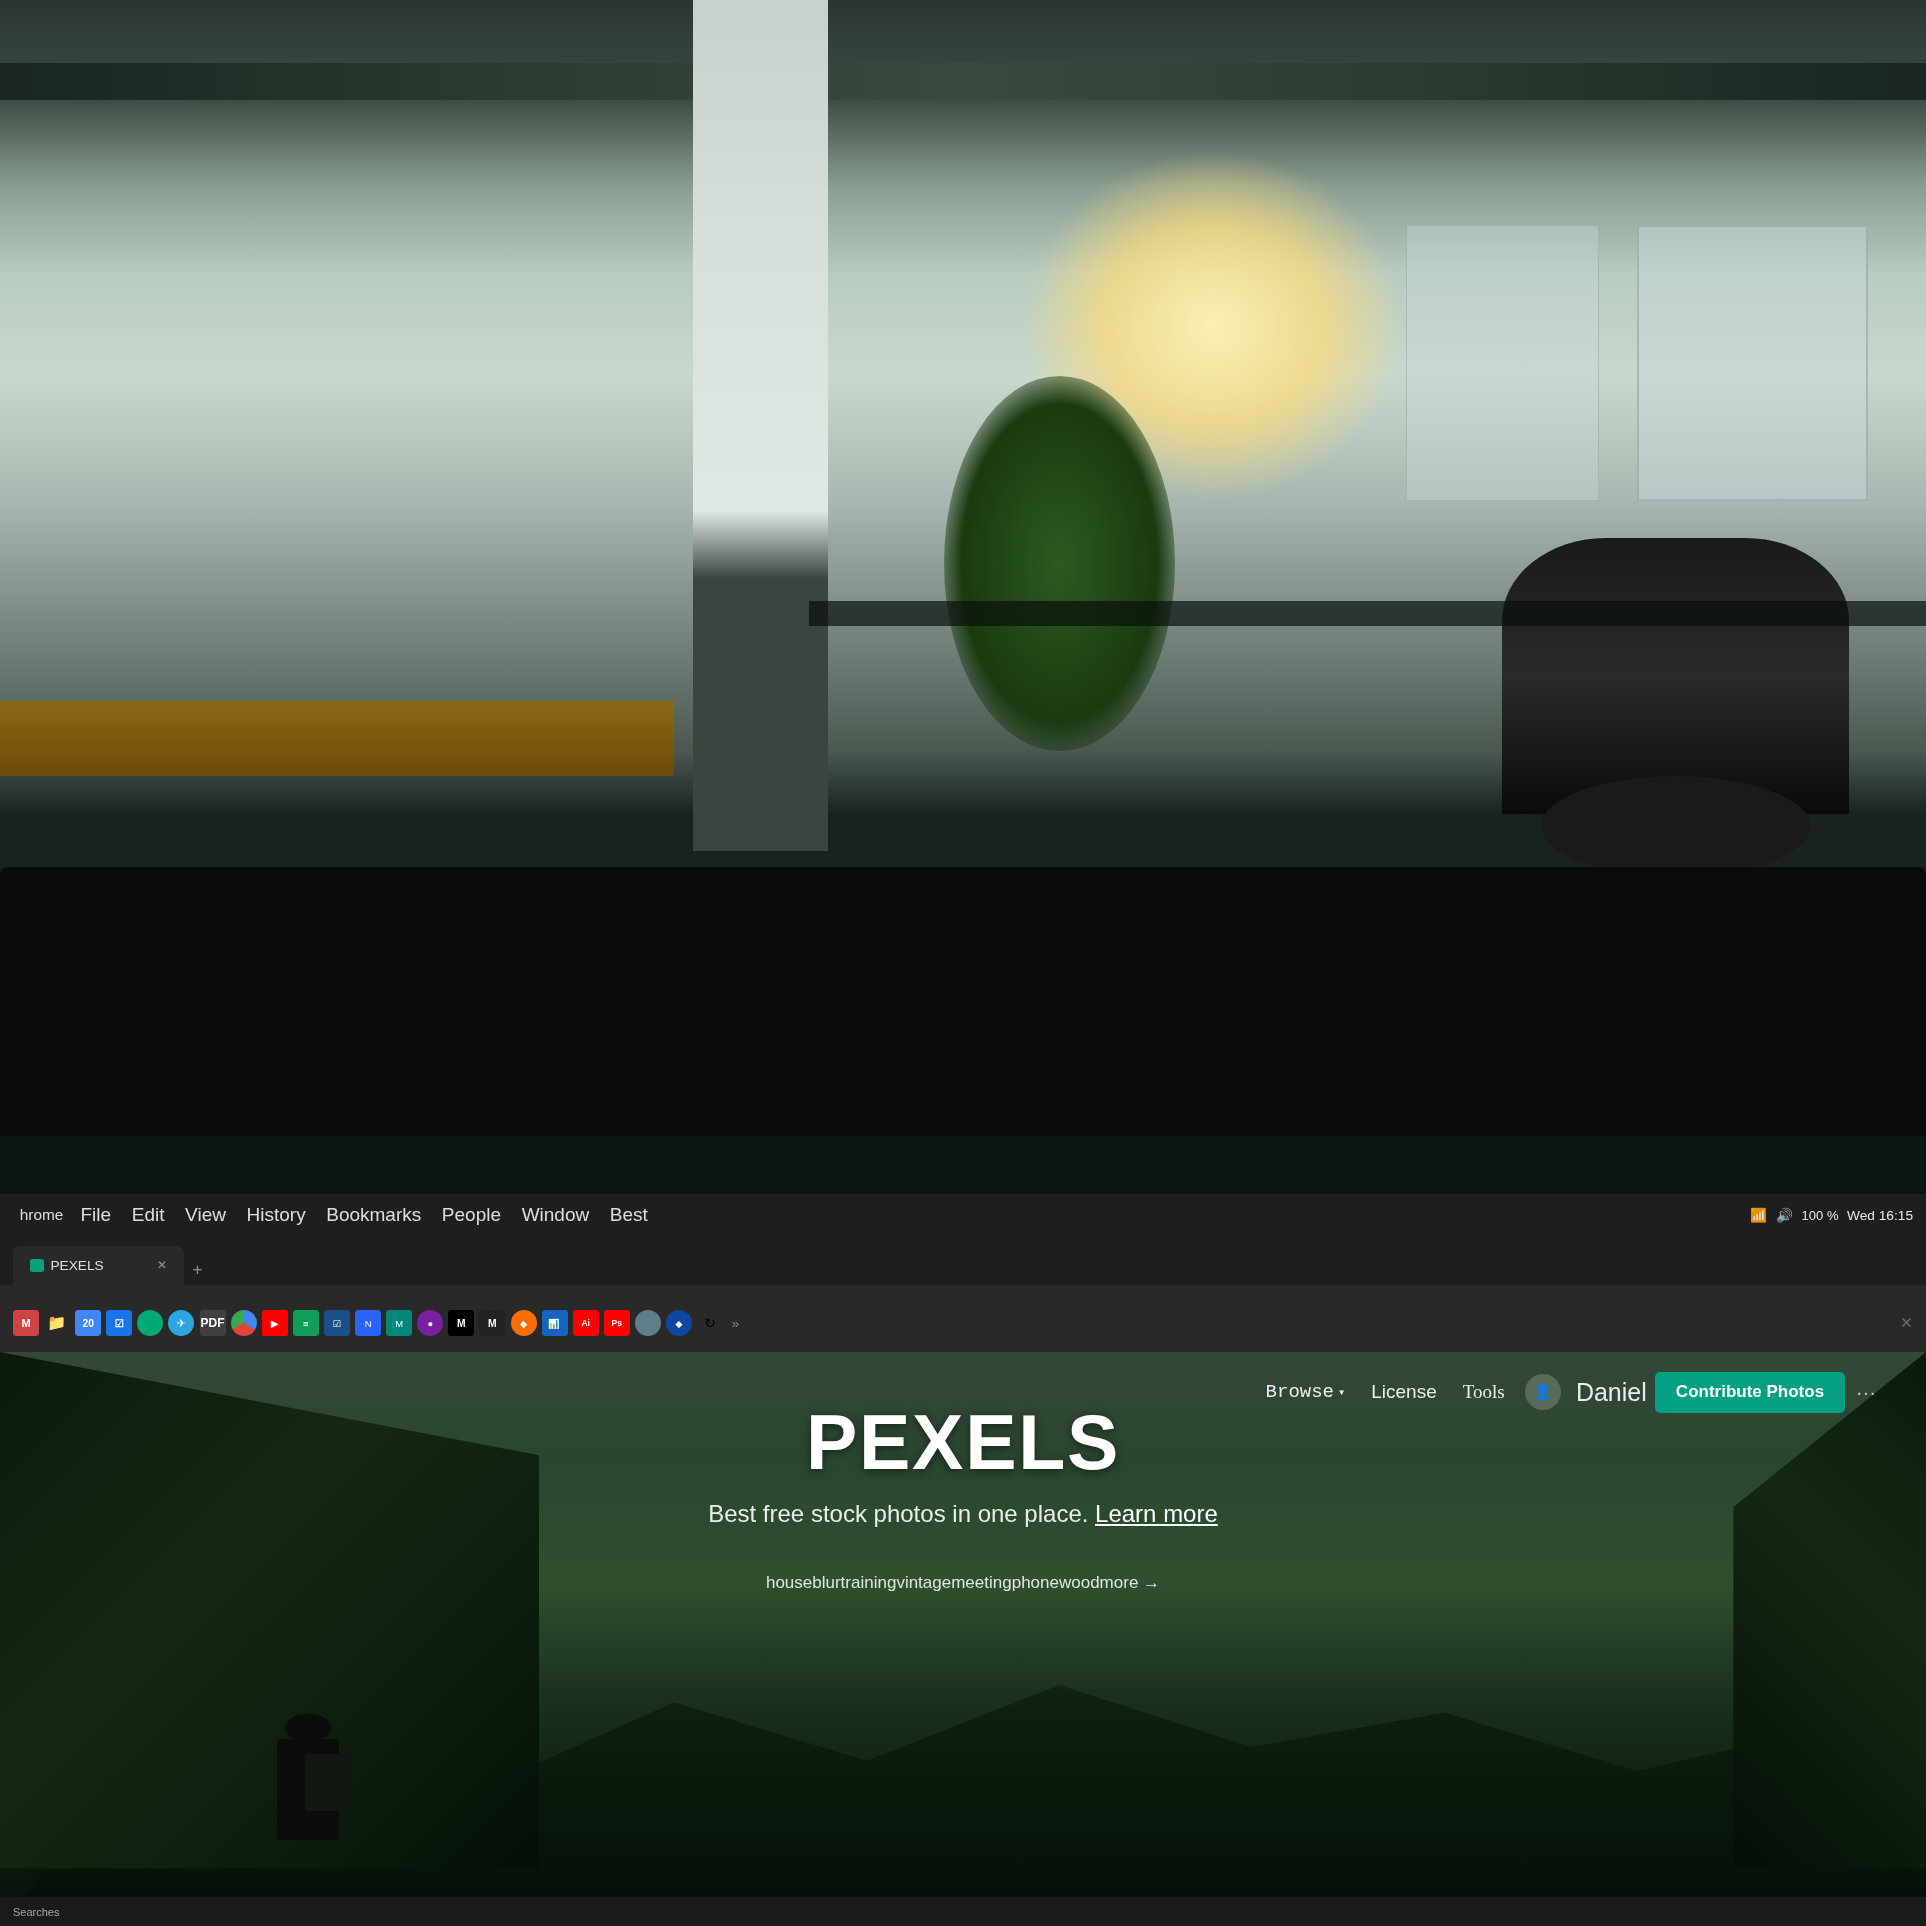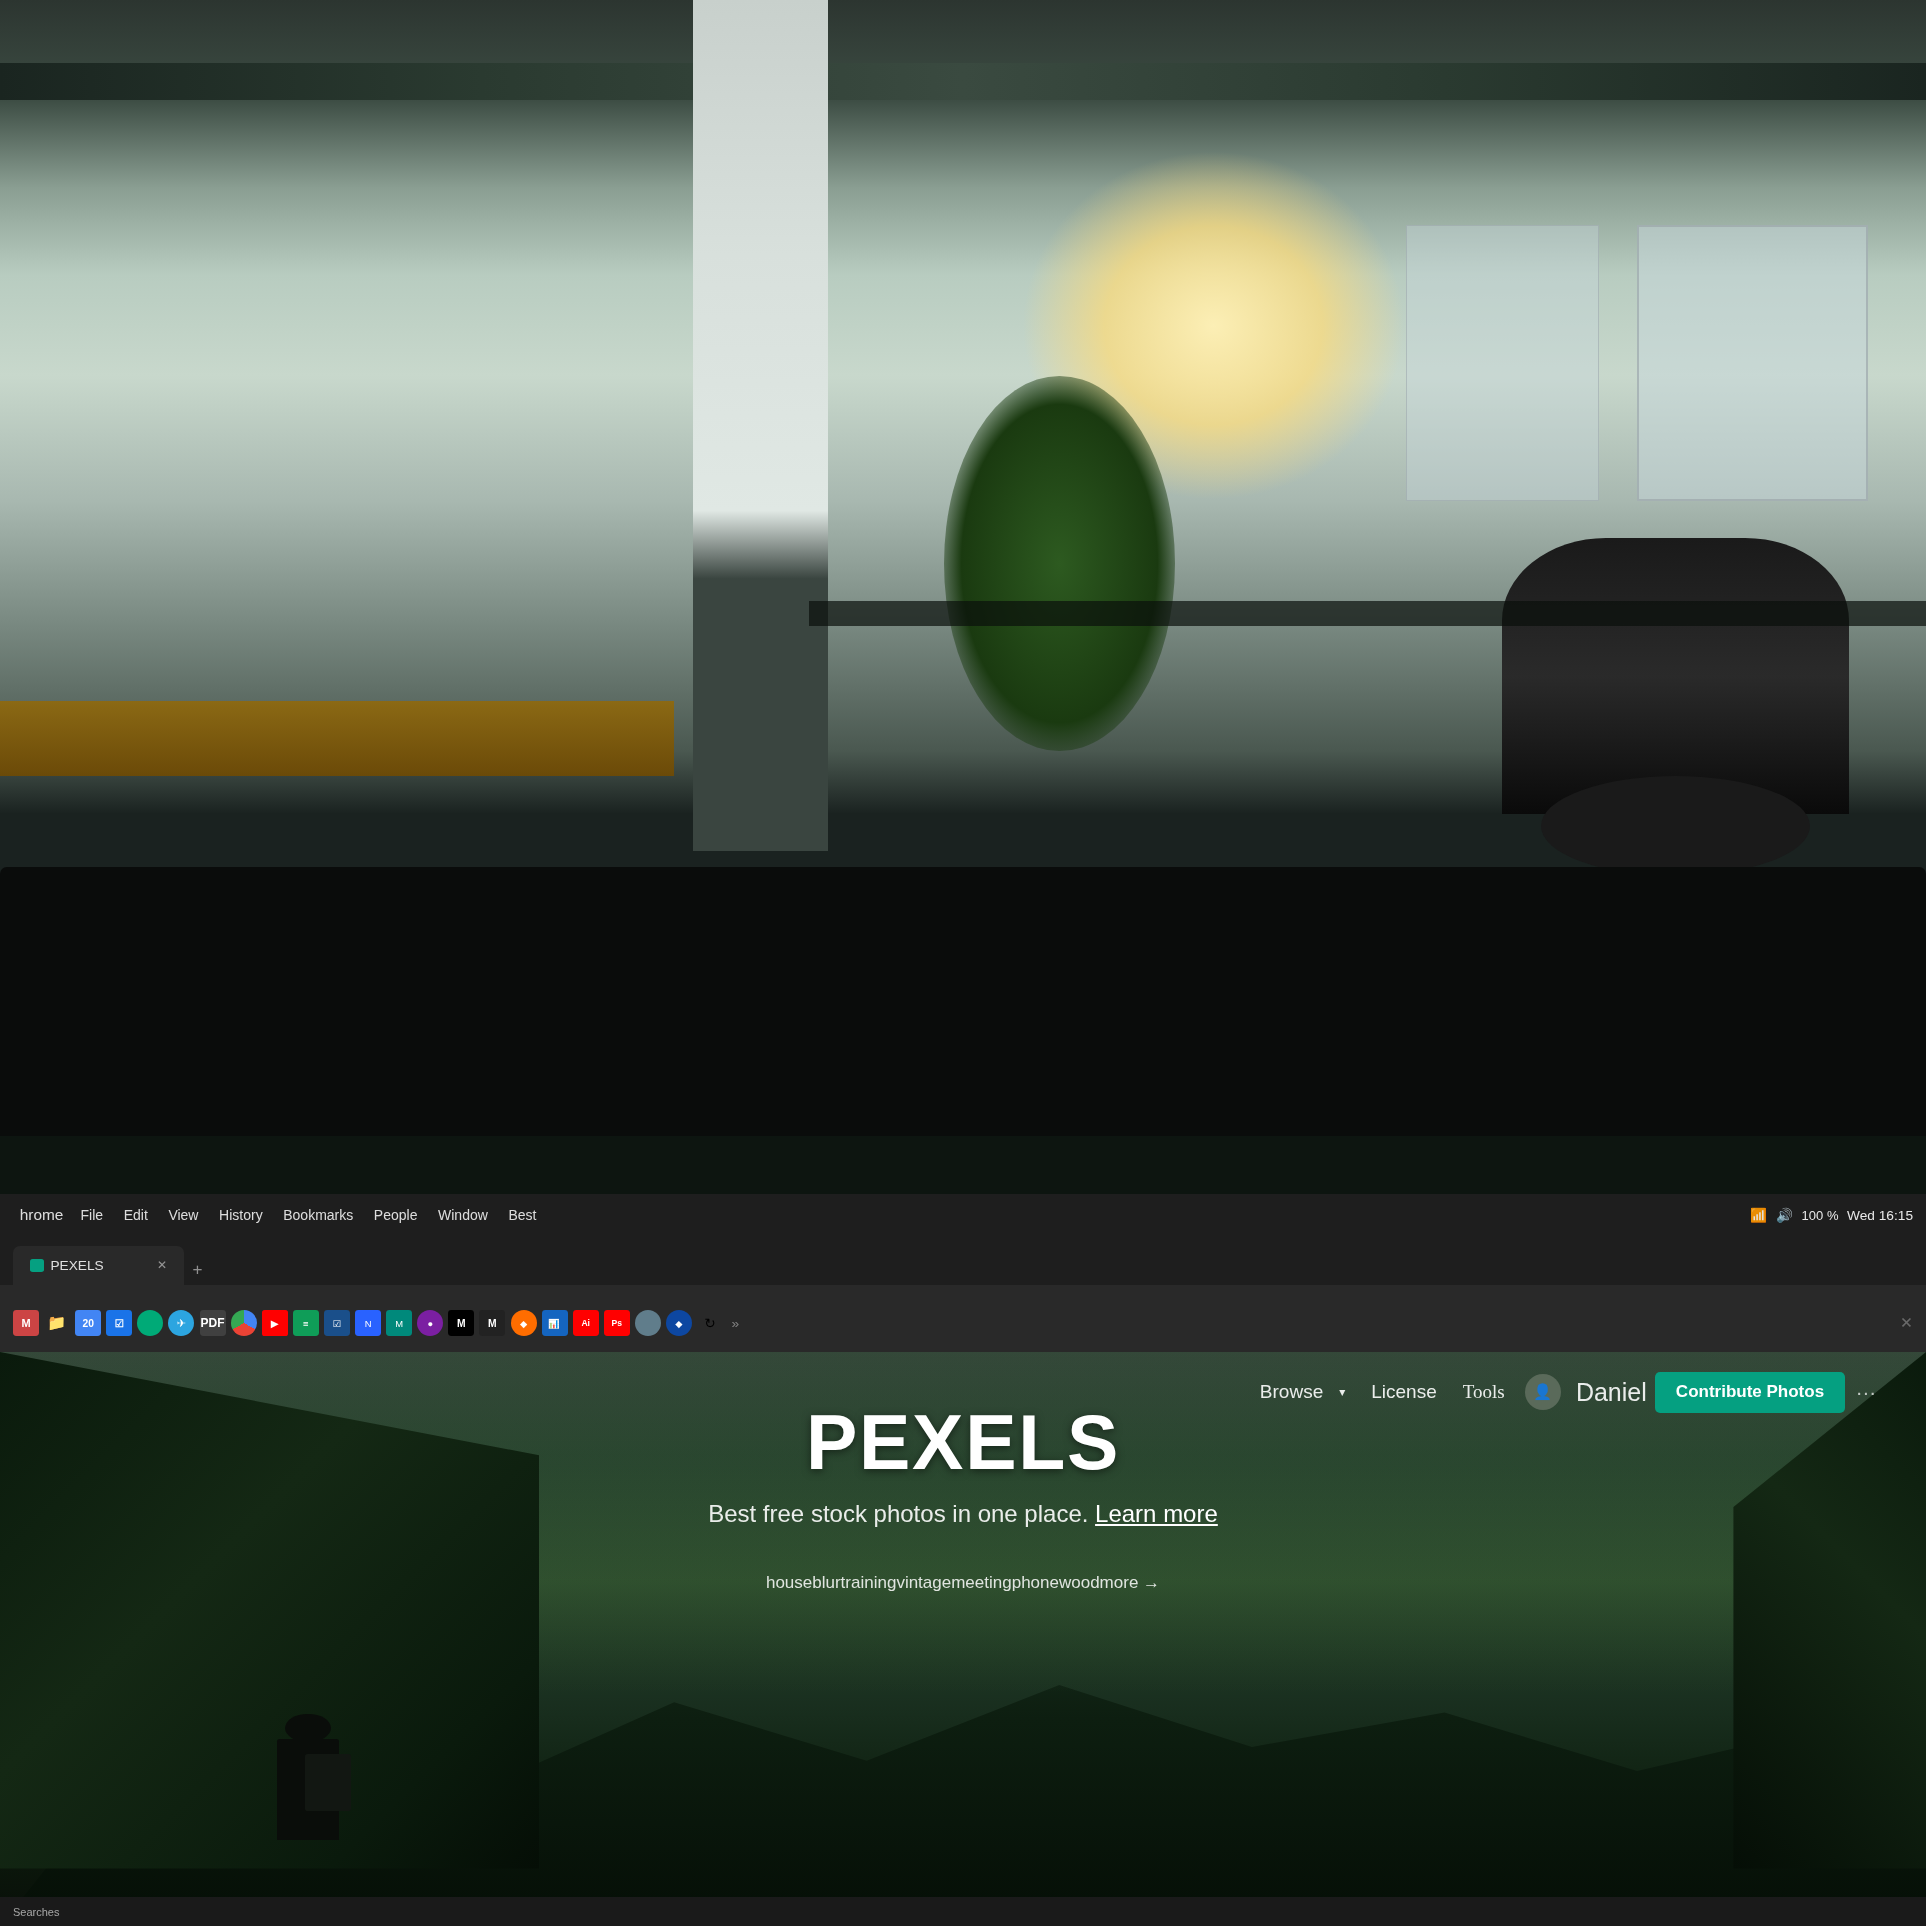--- a/index.html
+++ b/index.html
@@ -130,21 +130,21 @@
       background: #1e1e1e;
       z-index: 10;
       display: flex;
       align-items: center;
       padding: 0 13px;
       gap: 0;
     }
 
     .menu-item {
       color: rgba(255,255,255,0.85);
-      font-size: 14px;
+      font-size: 19px;
       padding: 3.4px 10.3px;
       cursor: pointer;
       white-space: nowrap;
       text-align: right;
     }
 
     .menu-item-chrome {
       color: rgba(255,255,255,0.85);
       font-size: 15.4px;
       padding: 3.4px 6.8px;
@@ -336,21 +336,22 @@
 
     .nav-spacer { flex: 1; }
 
     .nav-browse {
       color: rgba(255,255,255,0.9);
       font-size: 19px;
       padding: 6.8px 13px;
       cursor: pointer;
       display: flex;
       align-items: center;
-      gap: 16px;
+      gap: 4px;
+      font-family: Liberation Mono, monospace;
     }
 
     .nav-license {
       color: rgba(255,255,255,0.9);
       font-size: 19px;
       padding: 6.8px 13px;
       cursor: pointer;
     }
 
     .nav-tools {

